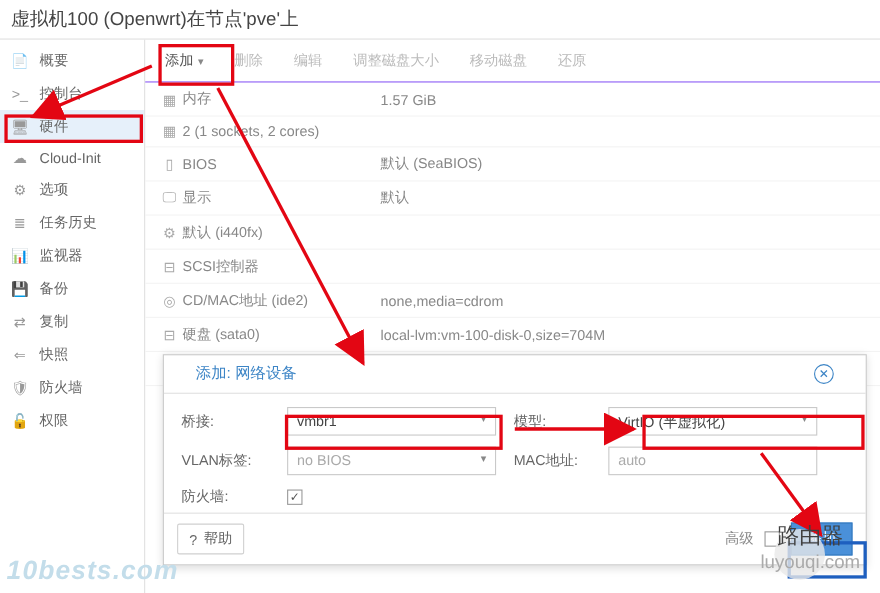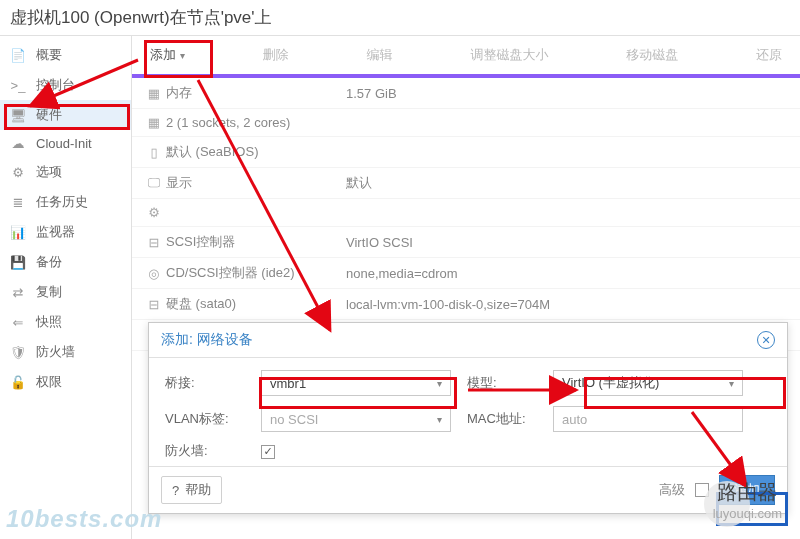--- a/index.html
+++ b/index.html
@@ -4,37 +4,37 @@
 <style>
   * { box-sizing: border-box; margin: 0; padding: 0; }
   body { font-family: "Helvetica Neue", Arial, sans-serif; font-size: 13px; color: #555; background: #fff; width: 800px; height: 539px; position: relative; overflow: hidden; }
   .header { padding: 6px 10px; border-bottom: 1px solid #e0e0e0; font-size: 17px; color: #444; }
   .main { display: flex; height: calc(100% - 30px); }
   .sidebar { width: 132px; border-right: 1px solid #e0e0e0; padding-top: 4px; }
   .sidebar-item { display: flex; align-items: center; gap: 10px; padding: 6px 10px; cursor: pointer; color: #666; }
   .sidebar-item.active { background: #e6f0fa; }
   .sidebar-item .icon { width: 16px; text-align: center; color: #999; font-size: 13px; }
   .content { flex: 1; display: flex; flex-direction: column; position: relative; }
-  .toolbar { display: flex; gap: 15px; border-bottom: 4px solid #8b5cf6; padding: 4px 6px; align-items: center; justify-content: space-between; }
+  .toolbar { display: flex; gap: 4px; border-bottom: 1px solid #8b5cf6; padding: 4px 6px; align-items: center; }
   .tbtn { padding: 6px 12px; color: #bbb; font-size: 13px; cursor: default; }
   .tbtn.enabled { color: #555; cursor: pointer; }
   .tbtn.enabled .chev { margin-left: 4px; font-size: 10px; color: #888; }
   .hwlist { flex: 1; overflow: auto; }
   .hwrow { display: flex; align-items: center; padding: 6px 10px; border-bottom: 1px solid #f3f3f3; color: #888; }
   .hwrow .hicon { width: 24px; color: #aaa; text-align:center; }
   .hwrow .hname { width: 180px; }
   .hwrow .hval { flex: 1; }
   .dialog { position: absolute; left: 148px; top: 322px; width: 640px; background: #fff; border: 1px solid #c9c9c9; box-shadow: 0 2px 8px rgba(0,0,0,0.15); }
-  .dialog-hd { display:flex; justify-content:space-between; align-items:center; padding: 8px 12px; border-bottom: 1px solid #e0e0e0; }
+  .dialog-hd { display:flex; justify-content:space-between; align-items:center; padding: 8px 29px; border-bottom: 1px solid #e0e0e0; }
   .dialog-title { color: #3d85c6; font-size: 14px; }
   .dialog-close { color: #3d85c6; border: 1px solid #3d85c6; border-radius: 50%; width: 18px; height: 18px; display:flex; align-items:center; justify-content:center; font-size:11px; cursor:pointer; }
   .dialog-body { padding: 12px 16px 6px 16px; }
   .form-grid { display: grid; grid-template-columns: 80px 190px 70px 190px; gap: 10px 16px; align-items:center; }
   .form-label { color: #666; }
-  .form-input, .form-select { border: 1px solid #c9c9c9; padding: 4px 8px; height: 26px; width: 100%; background:#fff; display:flex; align-items:center; justify-content:space-between; color:#444;gap:28px; }
+  .form-input, .form-select { border: 1px solid #c9c9c9; padding: 4px 8px; height: 26px; width: 100%; background:#fff; display:flex; justify-content:space-between; color:#444;gap:28px; }
   .form-select .chev2 { font-size:10px; color:#888; }
   .checkbox { width:14px; height:14px; border:1px solid #999; display:inline-flex; align-items:center; justify-content:center; font-size:11px; color:#555;}
   .dialog-ft { border-top: 1px solid #e0e0e0; padding: 8px 12px; display:flex; justify-content:space-between; align-items:center; }
   .help { display:flex; align-items:center; gap:6px; color:#666; border:1px solid #d0d0d0; padding:4px 10px; border-radius:2px; cursor:pointer;}
   .ft-right { display:flex; align-items:center; gap:10px;margin-left:25px; }
   .btn-ok { background:#4a90d9; color:#fff; padding:5px 14px; border:1px solid #357abd; cursor:pointer; }
   .adv { color:#888; }
 
   
   .redbox { position:absolute; border:3px solid #e30613; pointer-events:none; }
@@ -44,21 +44,21 @@
   .rb-bridge { left:259px; top:377px; width:198px; height:32px; }
   .rb-model { left:584px; top:377px; width:202px; height:32px; }
   .bb-ok { left:716px; top:492px; width:72px; height:34px; }
 
   
   svg.overlay { position:absolute; left:0; top:0; width:800px; height:539px; pointer-events:none; }
 
   .watermark1 { position:absolute; left:6px; bottom:6px; font-size:24px; color:#c3ddea; font-weight:600; letter-spacing:1px; pointer-events:none; font-style: italic;}
   .watermark2 { position:absolute; right:18px; bottom:18px; color:#888; pointer-events:none; text-align:center;}
   .watermark2 .big { font-size:20px; color:#404040; }
-  .watermark2 .small { font-size:13px; color:#aaa;text-align:right; }
+  .watermark2 .small { font-size:17px; color:#aaa;text-align:right; }
   .wm-circle { position:absolute; right:50px; bottom:12px; width:46px; height:46px; border-radius:50%; background:#e8e8e8; opacity:0.8; pointer-events:none;}
 </style>
 </head>
 <body>
 
 <div class="header">虚拟机100 (Openwrt)在节点'pve'上</div>
 
 <div class="main">
   <div class="sidebar">
     <div class="sidebar-item">
@@ -126,38 +126,39 @@
           <span class="hicon">▦</span>
           <span class="hname">内存</span>
           <span class="hval">1.57 GiB</span>
         </div>
       <div class="hwrow">
           <span class="hicon">▦</span>
           <span class="hval">2 (1 sockets, 2 cores)</span>
         </div>
       <div class="hwrow">
           <span class="hicon">▯</span>
+          <span class="hname">BIOS</span>
           <span class="hval">默认 (SeaBIOS)</span>
         </div>
       <div class="hwrow">
           <span class="hicon">🖵</span>
           <span class="hname">显示</span>
           <span class="hval">默认</span>
         </div>
       <div class="hwrow">
           <span class="hicon">⚙</span>
+          <span class="hval">默认 (i440fx)</span>
         </div>
       <div class="hwrow">
           <span class="hicon">⊟</span>
           <span class="hname">SCSI控制器</span>
-          <span class="hval">VirtIO SCSI</span>
         </div>
       <div class="hwrow">
           <span class="hicon">◎</span>
-          <span class="hname">CD/SCSI控制器 (ide2)</span>
+          <span class="hname">CD/MAC地址 (ide2)</span>
           <span class="hval">none,media=cdrom</span>
         </div>
       <div class="hwrow">
           <span class="hicon">⊟</span>
           <span class="hname">硬盘 (sata0)</span>
           <span class="hval">local-lvm:vm-100-disk-0,size=704M</span>
         </div>
       <div class="hwrow">
           <span class="hicon">⇄</span>
           <span class="hname">网络设备 (net0)</span>
@@ -182,21 +183,21 @@
           <span class="chev2">▾</span>
         </div>
       <div class="form-label">模型:</div>
       <div class="form-select">
           <span>VirtIO (半虚拟化)</span>
           <span class="chev2">▾</span>
         </div>
 
       <div class="form-label">VLAN标签:</div>
       <div class="form-select">
-          <span style="color:#aaa">no SCSI</span>
+          <span style="color:#aaa">no BIOS</span>
           <span class="chev2">▾</span>
         </div>
       <div class="form-label">MAC地址:</div>
       <div class="form-input">
           <span style="color:#aaa">auto</span>
         </div>
 
       <div class="form-label">防火墙:</div>
       <div><span class="checkbox">✓</span></div>
       <div></div>

